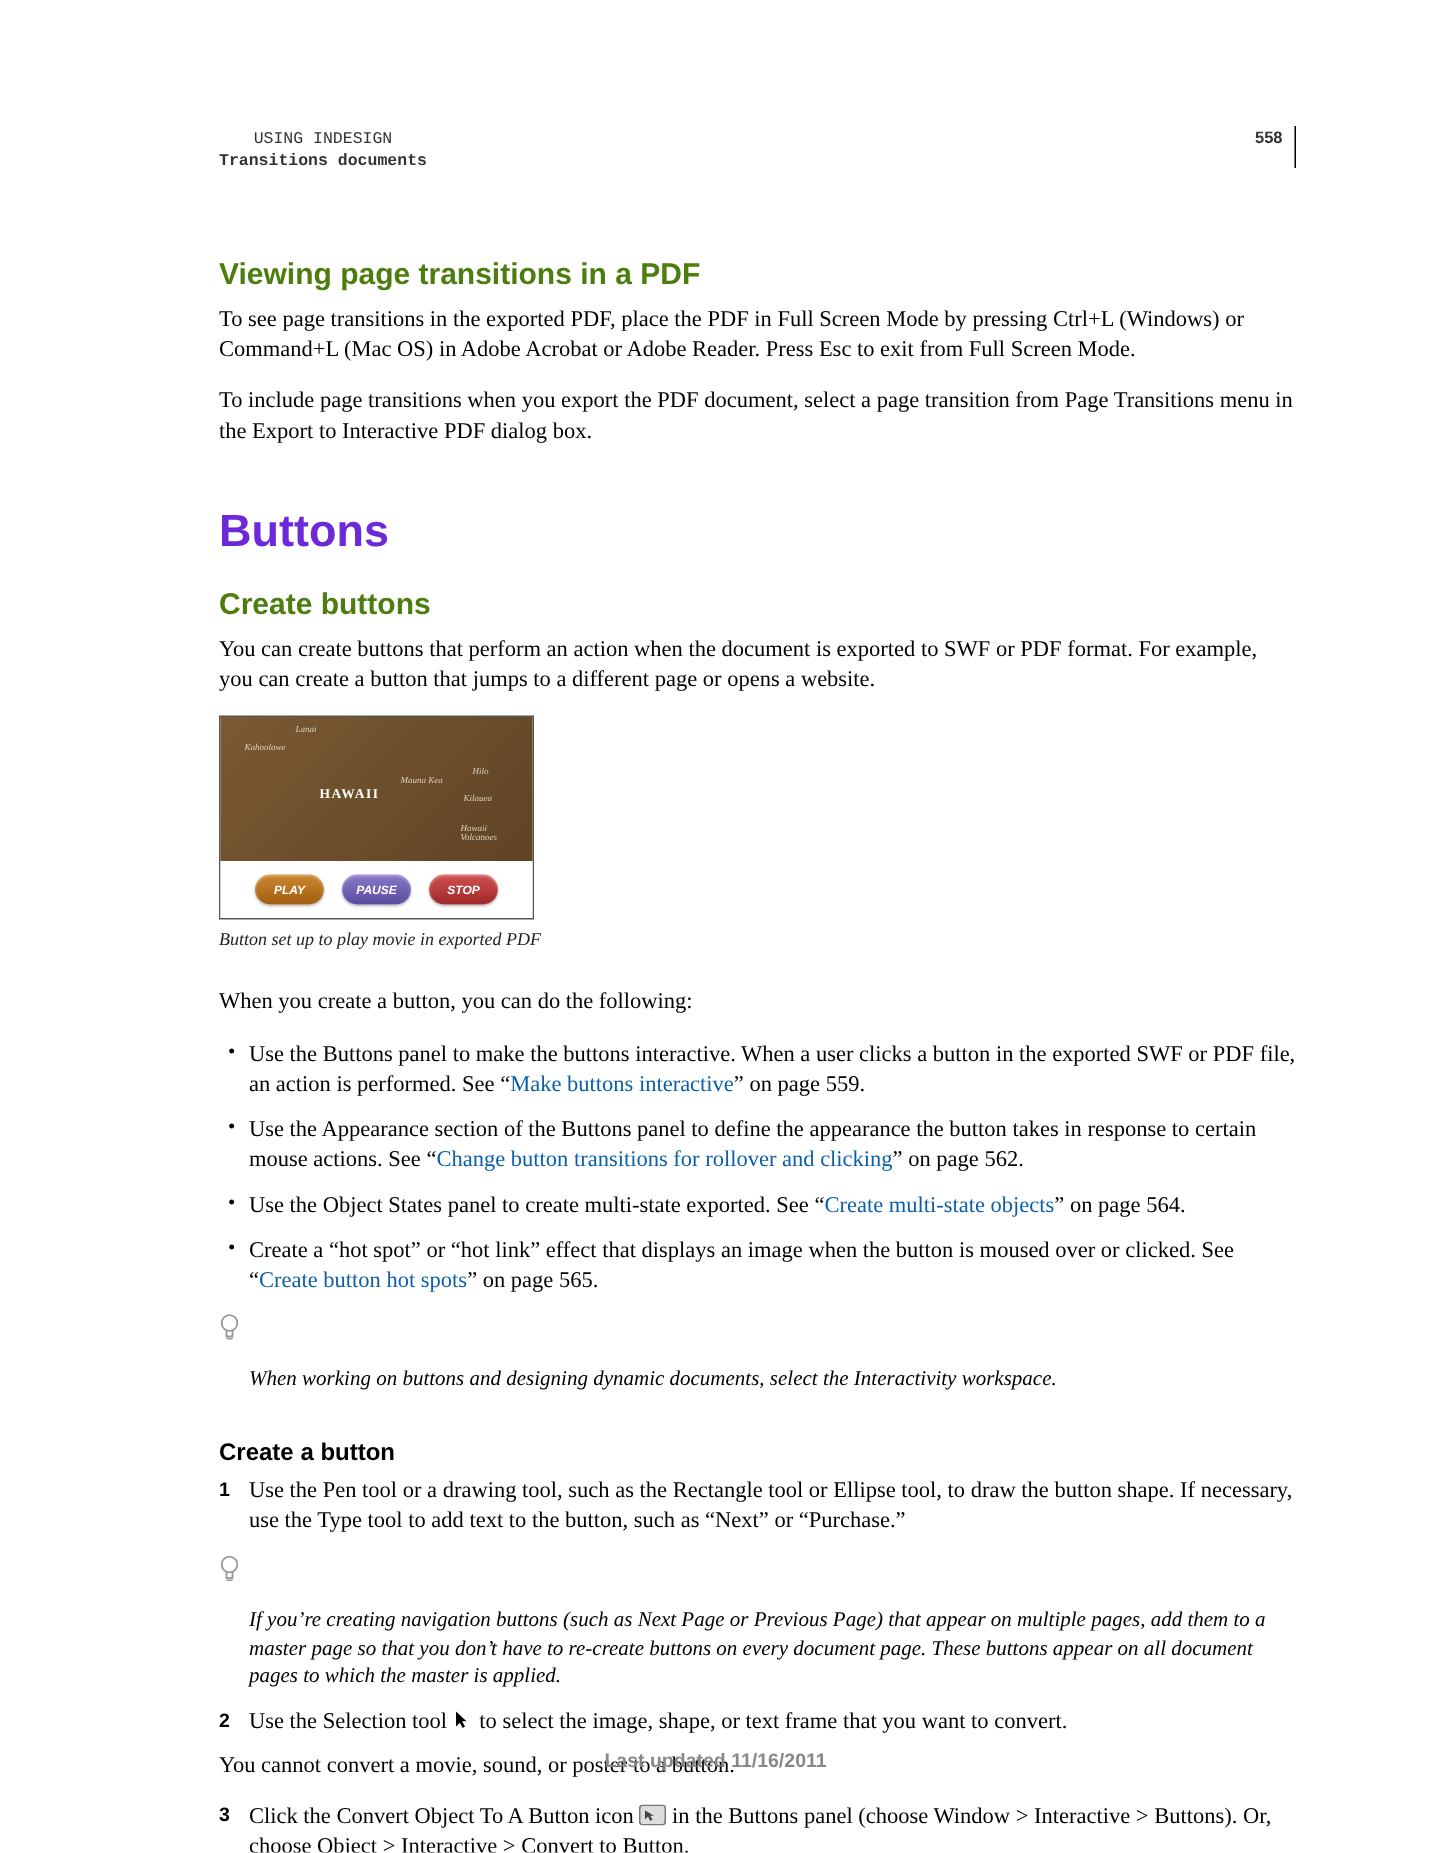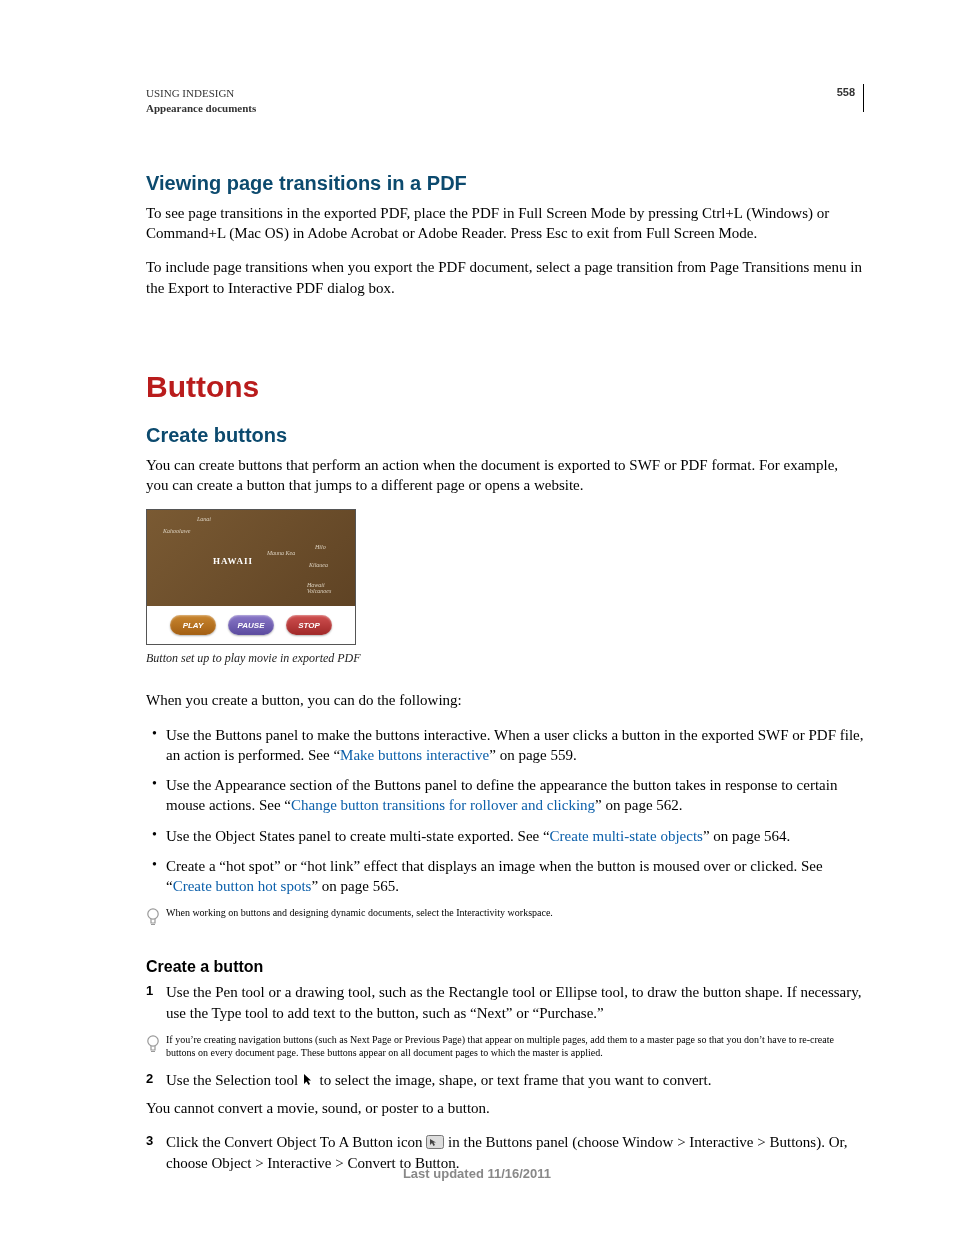--- a/index.html
+++ b/index.html
@@ -16,24 +16,25 @@
     box-sizing: border-box;
     padding: 86px 90px 0 146px;
   }
   .header-row {
     display: flex;
     justify-content: space-between;
     align-items: flex-start;
     margin-bottom: 55px;
   }
   .header-left {
-    font-family: Liberation Serif, serif;
+    font-family: Liberation Mono, monospace;
     font-size: 11px;
     line-height: 1.4;
     color: #333;
+    text-align: center;
   }
   .header-sub {
     font-weight: bold;
   }
   .page-number-wrap {
     display: flex;
     align-items: stretch;
     height: 30px;
   }
   .page-number {
@@ -46,34 +47,34 @@
   .page-rule {
     border-right: 1.5px solid #000;
     height: 28px;
     margin-top: -2px;
   }
   h2.section-h2 {
     font-family: "Myriad Pro", Arial, sans-serif;
     font-weight: bold;
     font-size: 20px;
     margin: 0 0 8px 0;
-    color: #0c4a6e;
+    color: #4d7c0f;
   }
   p.body {
     font-size: 15px;
     line-height: 1.35;
     margin: 0 0 14px 0;
     color: #000;
   }
   h1.chapter-h1 {
     font-family: "Myriad Pro", Arial, sans-serif;
     font-weight: bold;
     font-size: 30px;
-    margin: 72px 0 20px 0;
-    color: #b91c1c;
+    margin: 40px 0 20px 0;
+    color: #6d28d9;
   }
   .figure {
     margin: 6px 0 6px 0;
   }
   .figure-box {
     width: 208px;
     border: 1px solid #555;
     background: #fff;
   }
   .map-area {
@@ -160,22 +161,24 @@
     margin: 4px 0 30px 0;
   }
   .tip-row.tight { margin-bottom: 10px; }
   .bulb-icon {
     flex: 0 0 auto;
     width: 14px;
     height: 20px;
     margin-top: 2px;
   }
   .tip-text {
-    font-size: 10px;
+    font-style: italic;
+    font-size: 14px;
     line-height: 1.35;
+    margin-top: 37px;
   }
   h3.sub-h3 {
     font-family: "Myriad Pro", Arial, sans-serif;
     font-weight: bold;
     font-size: 16px;
     margin: 0 0 6px 0;
   }
   ol.steps {
     list-style: none;
     padding: 0;
@@ -218,21 +221,21 @@
   }
 </style>
 </head>
 <body>
 
 <div class="page">
 
   <div class="header-row">
     <div class="header-left">
       <div>USING INDESIGN</div>
-      <div class="header-sub">Appearance documents</div>
+      <div class="header-sub">Transitions documents</div>
     </div>
     <div class="page-number-wrap">
       <span class="page-number">558</span>
       <span class="page-rule"></span>
     </div>
   </div>
 
   <h2 class="section-h2">Viewing page transitions in a PDF</h2>
   <p class="body">To see page transitions in the exported PDF, place the PDF in Full Screen Mode by pressing Ctrl+L (Windows) or Command+L (Mac OS) in Adobe Acrobat or Adobe Reader. Press Esc to exit from Full Screen Mode.</p>
   <p class="body">To include page transitions when you export the PDF document, select a page transition from Page Transitions menu in the Export to Interactive PDF dialog box.</p>

